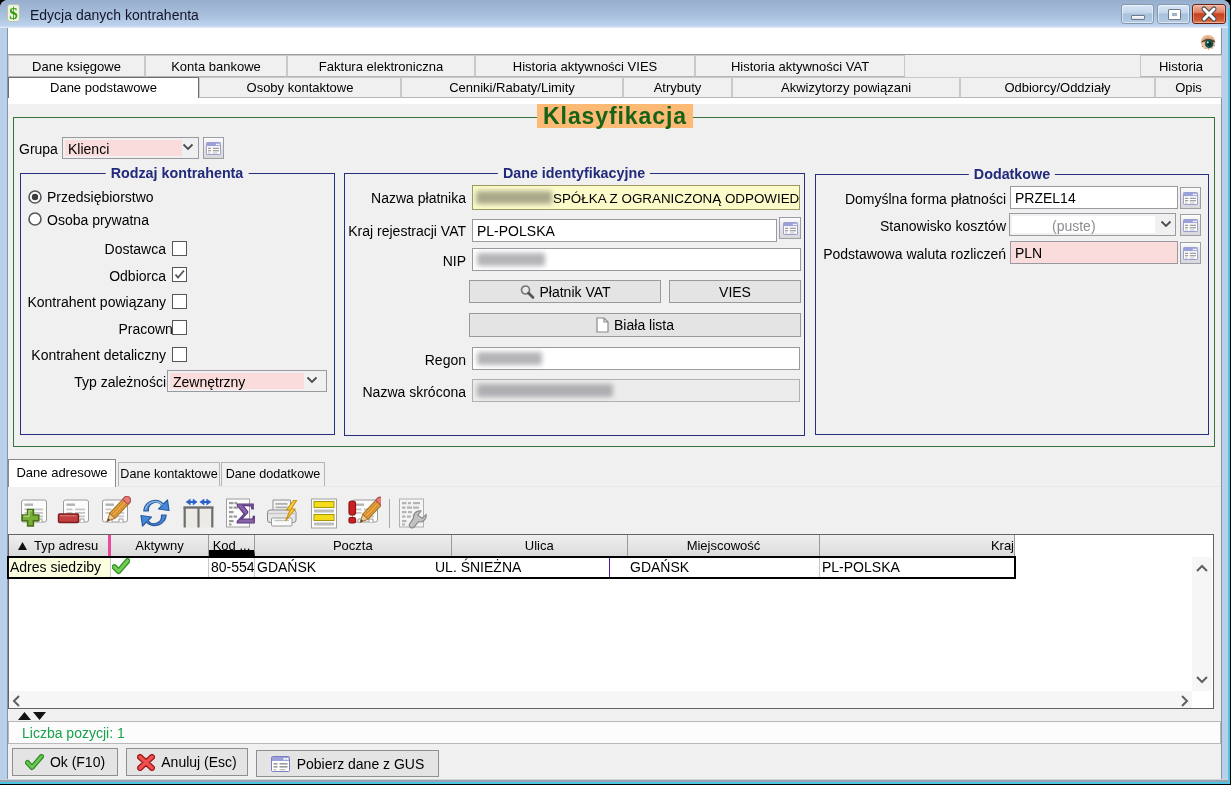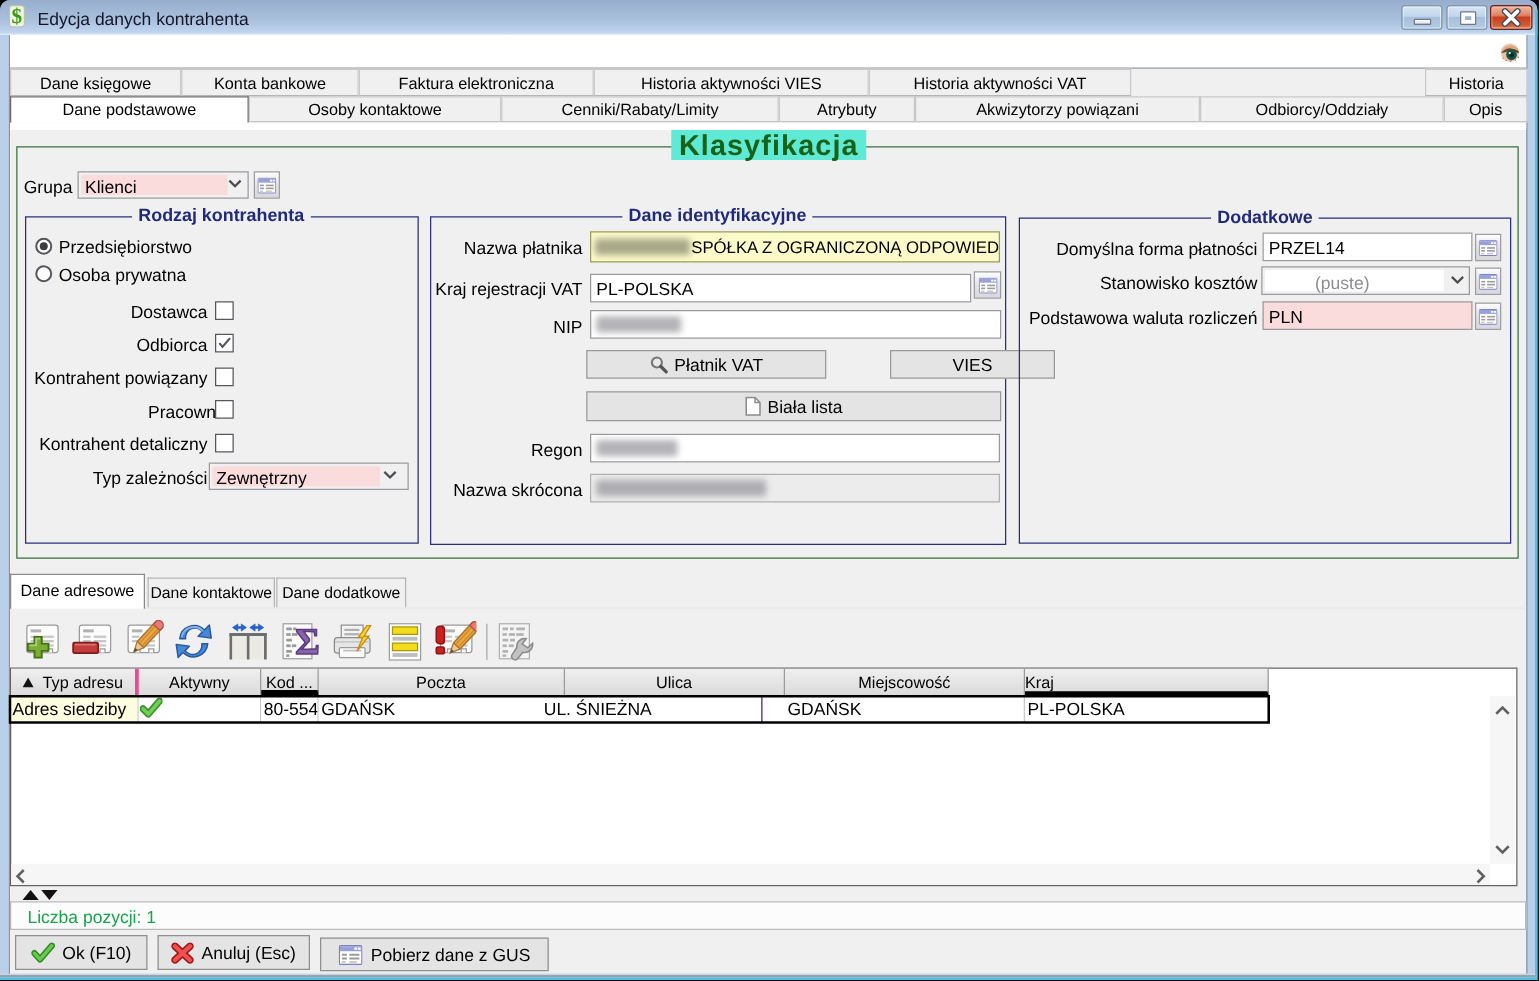--- a/index.html
+++ b/index.html
@@ -77,21 +77,21 @@
   <div class="tab2" style="left:401px;width:222px;">Cenniki/Rabaty/Limity</div>
   <div class="tab2" style="left:623px;width:109px;">Atrybuty</div>
   <div class="tab2" style="left:732px;width:228px;">Akwizytorzy powiązani</div>
   <div class="tab2" style="left:960px;width:195px;">Odbiorcy/Oddziały</div>
   <div class="tab2" style="left:1155px;width:67px;">Opis</div>
   <div class="tab2" style="left:8px;width:191px;background:#fff;border:1px solid #6e6e6e;border-bottom:none;z-index:2;">Dane podstawowe</div>
 
   <div class="ab" style="left:8px;top:98px;width:1213px;height:6px;background:#fff;"></div>
 
   <div class="ab" style="left:13px;top:117px;width:1202px;height:330px;border:1px solid #35713a;"></div>
-  <div class="ab" style="left:537px;top:104px;width:156px;height:24px;background:#5eead4;text-align:center;font-weight:bold;font-size:23px;color:#186218;line-height:24px;letter-spacing:0.9px;">Klasyfikacja</div>
+  <div class="ab" style="left:537px;top:104px;width:156px;height:24px;background:#fdba74;text-align:center;font-weight:bold;font-size:23px;color:#186218;line-height:24px;letter-spacing:0.9px;">Klasyfikacja</div>
 
   <div class="lbl" style="left:19px;top:141px;">Grupa</div>
   <div class="ab" style="left:62px;top:137px;width:137px;height:22px;background:#f0f0f0;border:1px solid #9a9aa0;"></div>
   <div class="ab" style="left:65px;top:140px;width:117px;height:16px;background:#fadcdc;"></div>
   <div class="lbl" style="left:68px;top:141px;">Klienci</div>
   <svg class="ab" style="left:182px;top:143px" width="12" height="9" viewBox="0 0 12 9">
       <path d="M1.5 1.5 L6 6 L10.5 1.5" fill="none" stroke="#4a4b50" stroke-width="1.8"></path>
     </svg>
   <div class="minibtn" style="left: 203px; top: 137px; width: 21px; height: 22px; display: flex; align-items: center; justify-content: center;">
       <svg width="15" height="13" viewBox="0 0 19 16">
@@ -167,21 +167,21 @@
     </div>
   <div class="rlbl" style="left:340px;top:253px;width:126px;">NIP</div>
   <div class="fld" style="left:472px;top:248px;width:329px;height:23px;">
     <div class="blob" style="left:4px;top:4px;width:68px;height:13px;background:#b4b4b8;"></div>
   </div>
   <div class="btn" style="left:469px;top:280px;width:192px;height:23px;line-height:22px;">
     <svg style="vertical-align:-3px;margin-right:4px" width="16" height="16" viewBox="0 0 16 16">
         <circle cx="6.5" cy="6" r="4" fill="#e8e8e8" stroke="#777" stroke-width="1.7"></circle>
         <path d="M9.5 9 L14 13.5" stroke="#555" stroke-width="2.6" stroke-linecap="round"></path>
       </svg>Płatnik VAT</div>
-  <div class="btn" style="left:669px;top:280px;width:132px;height:23px;line-height:22px;margin-left:43px;">VIES</div>
+  <div class="btn" style="left:669px;top:280px;width:132px;height:23px;line-height:22px;">VIES</div>
   <div class="btn" style="left:469px;top:313px;width:332px;height:24px;line-height:23px;">
     <svg style="vertical-align:-3px;margin-right:5px" width="13" height="16" viewBox="0 0 13 16">
         <path d="M1 1 L8 1 L12 5 L12 15 L1 15 Z" fill="#fff" stroke="#8a8a8a" stroke-width="1.2"></path>
         <path d="M8 1 L8 5 L12 5" fill="none" stroke="#8a8a8a" stroke-width="1.2"></path>
       </svg>Biała lista</div>
   <div class="rlbl" style="left:340px;top:352px;width:126px;">Regon</div>
   <div class="fld" style="left:472px;top:347px;width:328px;height:23px;">
     <div class="blob" style="left:4px;top:4px;width:65px;height:13px;background:#b4b4b8;"></div>
   </div>
   <div class="rlbl" style="left:340px;top:384px;width:126px;">Nazwa skrócona</div>
@@ -391,25 +391,25 @@
     </div>
   <div class="ab" style="left:389px;top:499px;width:1px;height:29px;background:#a8a8a8;"></div>
 
   <div class="ab" style="left:8px;top:534px;width:1206px;height:175px;background:#fff;border:1px solid #636363;"></div>
   <div class="ab" style="left:9px;top:535px;height:22px;left:9px;width:1006px;background:linear-gradient(#efefef,#dadada);"></div>
   <div id="hdrcells">
       <div class="ab" style="left:8px;top:535px;width:103px;height:22px;border-right:3px solid #ec4899;border-bottom:1px solid #9a9a9a;text-align:center;line-height:21px;overflow:hidden;white-space:nowrap;"><svg width="9" height="8" viewBox="0 0 9 8" style="margin-right:4px">
           <path d="M0 8 L4.5 0 L9 8 Z" fill="#111"></path>
         </svg> Typ adresu</div>
       <div class="ab" style="left:111px;top:535px;width:98px;height:22px;border-right:1px solid #9a9a9a;border-bottom:1px solid #9a9a9a;text-align:center;line-height:21px;overflow:hidden;white-space:nowrap;">Aktywny</div>
-      <div class="ab" style="left:209px;top:535px;width:46px;height:22px;border-right:1px solid #9a9a9a;border-bottom:5px solid #000000;text-align:center;line-height:21px;overflow:hidden;white-space:nowrap;">Kod ...</div>
+      <div class="ab" style="left:209px;top:535px;width:46px;height:22px;border-right:1px solid #9a9a9a;border-bottom:7px solid #000000;text-align:center;line-height:21px;overflow:hidden;white-space:nowrap;">Kod ...</div>
       <div class="ab" style="left:255px;top:535px;width:196.5px;height:22px;border-right:1px solid #9a9a9a;border-bottom:1px solid #9a9a9a;text-align:center;line-height:21px;overflow:hidden;white-space:nowrap;">Poczta</div>
       <div class="ab" style="left:451.5px;top:535px;width:176.5px;height:22px;border-right:1px solid #9a9a9a;border-bottom:1px solid #9a9a9a;text-align:center;line-height:21px;overflow:hidden;white-space:nowrap;">Ulica</div>
       <div class="ab" style="left:628px;top:535px;width:192px;height:22px;border-right:1px solid #9a9a9a;border-bottom:1px solid #9a9a9a;text-align:center;line-height:21px;overflow:hidden;white-space:nowrap;">Miejscowość</div>
-      <div class="ab" style="left:820px;top:535px;width:195px;height:22px;border-right:1px solid #9a9a9a;border-bottom:4px solid #000000;text-align:left;line-height:21px;overflow:hidden;white-space:nowrap;">Kraj</div>
+      <div class="ab" style="left:820px;top:535px;width:195px;height:22px;border-right:1px solid #9a9a9a;border-bottom:1px solid #000000;text-align:right;line-height:21px;overflow:hidden;white-space:nowrap;">Kraj</div>
     </div>
 
   <div id="rowcells">
       <div class="ab" style="left:8px;top:557px;width:103px;height:21px;background:#fdfde0;border-right:1px solid #c8c8c8;line-height:21px;padding-left:2px;overflow:hidden;white-space:nowrap;font-size:14px;">Adres siedziby</div>
       <div class="ab" style="left:111px;top:557px;width:98px;height:21px;background:#fff;border-right:1px solid #c8c8c8;line-height:21px;padding-left:2px;overflow:hidden;white-space:nowrap;font-size:14px;"></div>
       <div class="ab" style="left:209px;top:557px;width:46px;height:21px;background:#fff;border-right:1px solid #c8c8c8;line-height:21px;padding-left:2px;overflow:hidden;white-space:nowrap;font-size:14px;">80-554</div>
       <div class="ab" style="left:255px;top:557px;width:196.5px;height:21px;background:#fff;border-right:1px solid #c8c8c8;line-height:21px;padding-left:2px;overflow:hidden;white-space:nowrap;font-size:14px;">GDAŃSK</div>
       <div class="ab" style="left:433px;top:557px;width:176.5px;height:21px;background:#fff;border-right:1px solid #4c1d95;line-height:21px;padding-left:2px;overflow:hidden;white-space:nowrap;font-size:14px;">UL. ŚNIEŻNA</div>
       <div class="ab" style="left:628px;top:557px;width:192px;height:21px;background:#fff;border-right:1px solid #c8c8c8;line-height:21px;padding-left:2px;overflow:hidden;white-space:nowrap;font-size:14px;">GDAŃSK</div>
       <div class="ab" style="left:820px;top:557px;width:195px;height:21px;background:#fff;border-right:1px solid #c8c8c8;line-height:21px;padding-left:2px;overflow:hidden;white-space:nowrap;font-size:14px;">PL-POLSKA</div>

